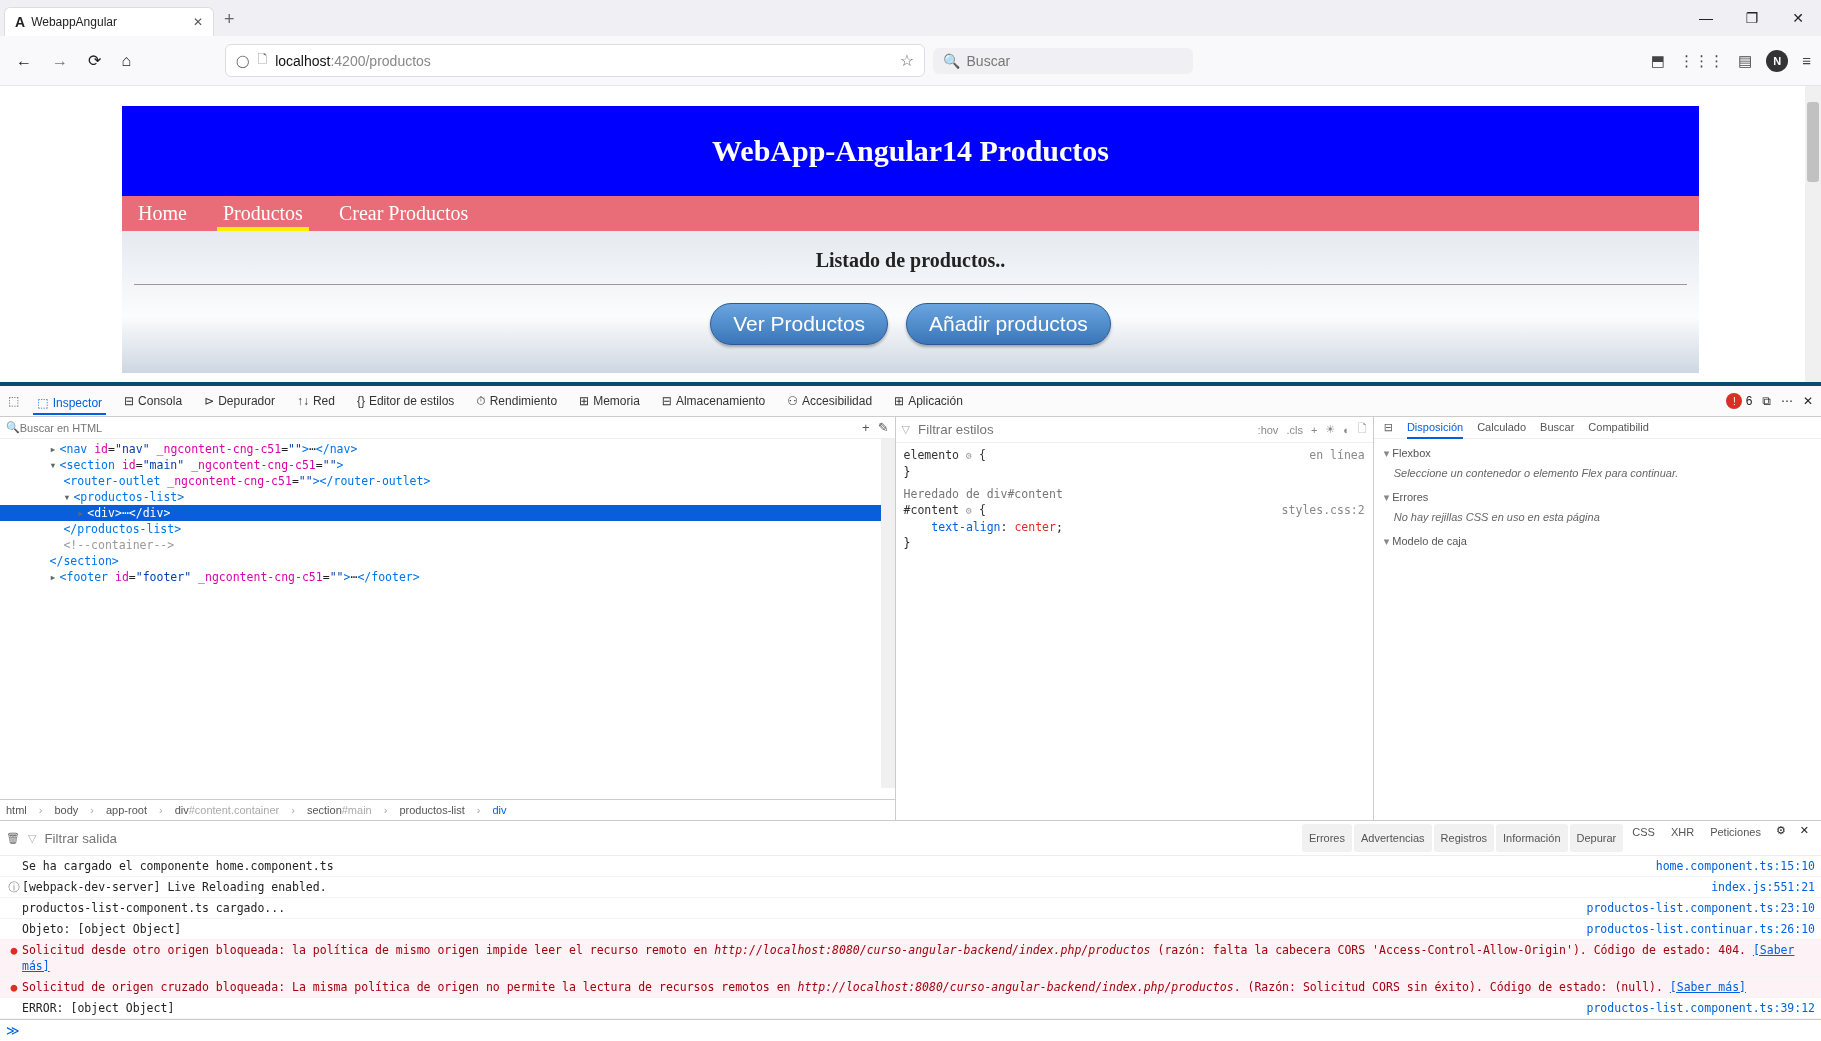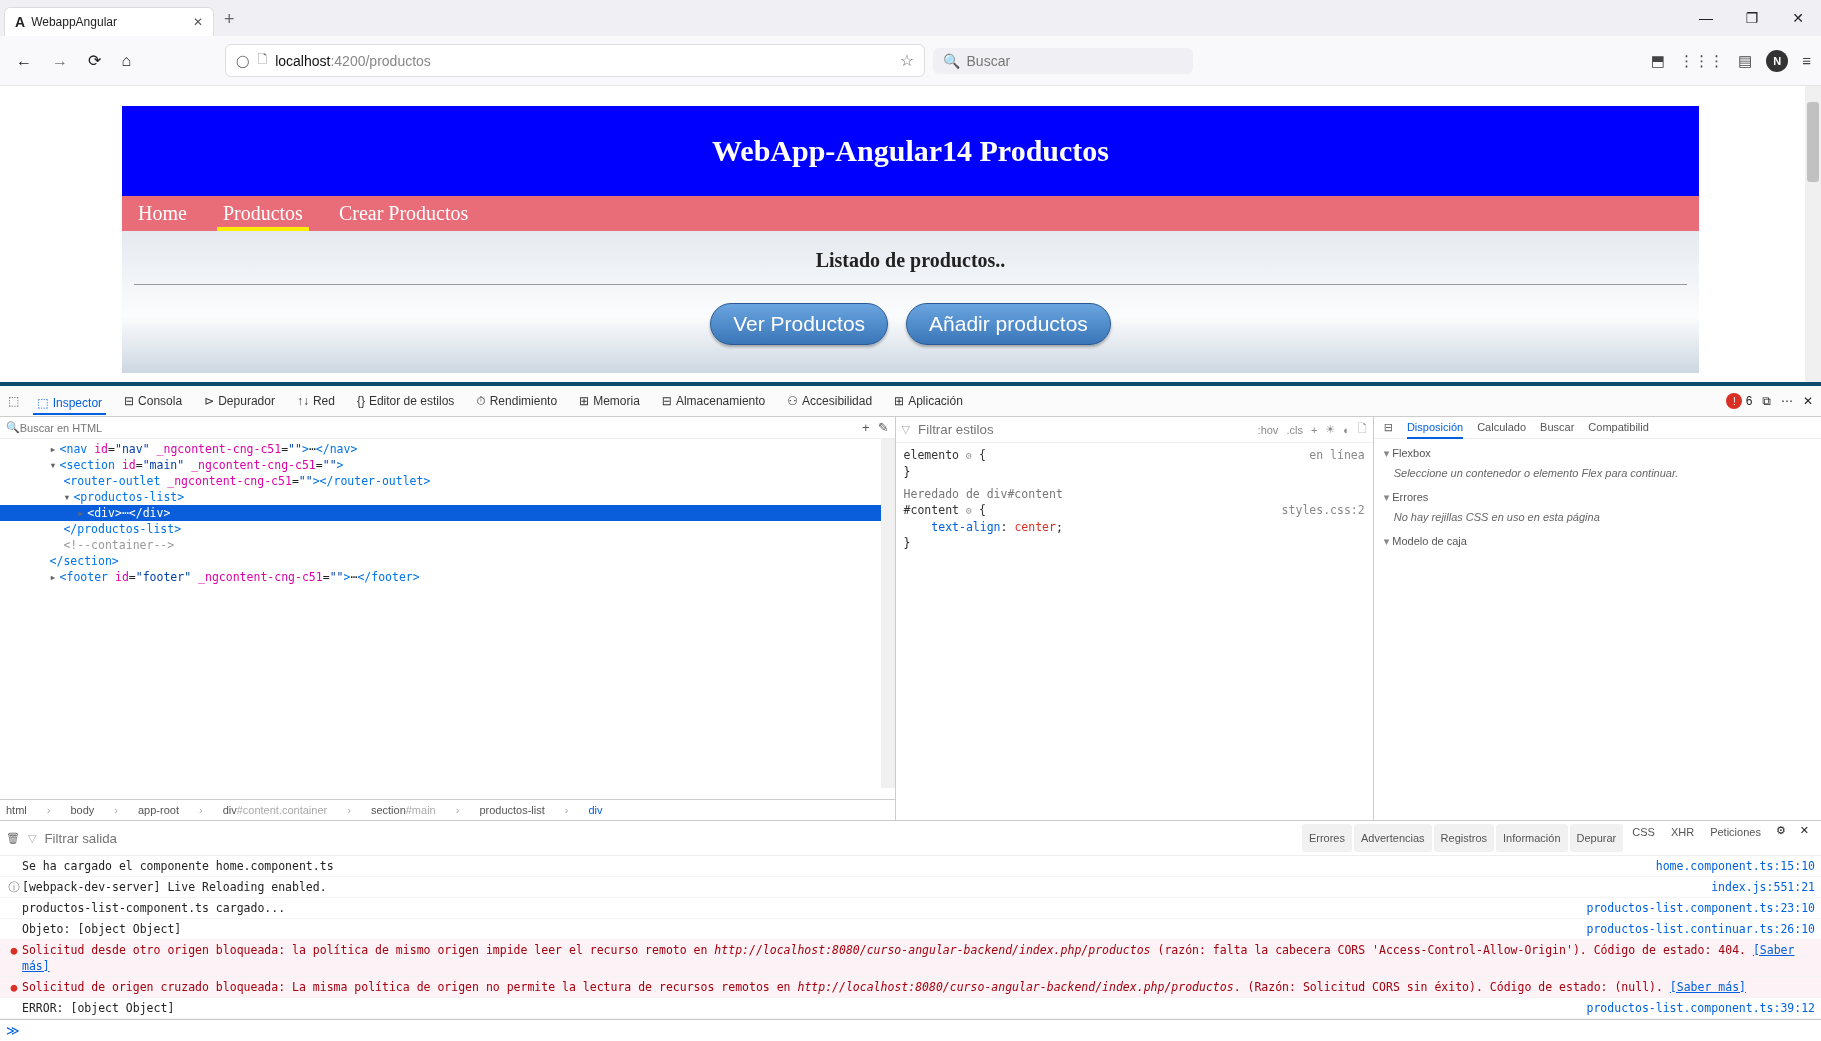--- a/index.html
+++ b/index.html
@@ -63,21 +63,21 @@
   .domtree .ln { white-space: pre; padding-left: 8px; }
   .domtree .ln.sel { background: #0a5ddb; color: #fff; }
   .domtree .tag { color: #0074e8; }
   .domtree .attr { color: #dd00a9; }
   .domtree .val { color: #003eaa; }
   .domtree .cmt { color: #999; }
   .domtree .twisty { color: #666; display: inline-block; width: 10px; }
   .domtree .sel .tag, .domtree .sel .attr, .domtree .sel .val { color: #fff; }
   .dom-scroll { position: absolute; right: 0; top: 0; bottom: 0; width: 14px; background: #f0f0f0; }
   
-  .breadcrumb { border-top: 1px solid #ccc; padding: 4px 6px; font-size: 11px; color: #555; display: flex; gap: 20px; align-items: center; margin-top: 11px; }
+  .breadcrumb { border-top: 1px solid #ccc; padding: 4px 6px; font-size: 11px; color: #555; display: flex; gap: 12px; align-items: center; margin-top: 11px; }
   .breadcrumb .sep { color: #aaa; }
   .breadcrumb .bc-active { color: #0060df; }
   .breadcrumb .muted { color: #aaa; }
   
   .filterrow { display: flex; align-items: center; gap: 8px; border-bottom: 1px solid #eee; padding: 3px 6px; font-size: 11px; color: #888; }
   .styles { flex: 1; font-family: Consolas, monospace; font-size: 11.5px; padding: 4px 8px; overflow: auto; line-height: 16px; }
   .styles .src { float: right; color: #888; }
   .styles .sel2 { color: #333; }
   .styles .prop { color: #0060df; }
   .styles .pval { color: #d93025; }

